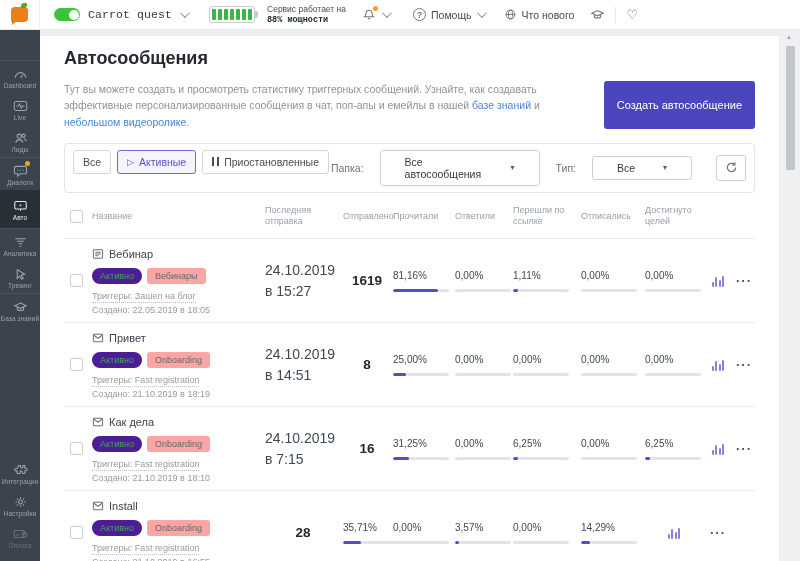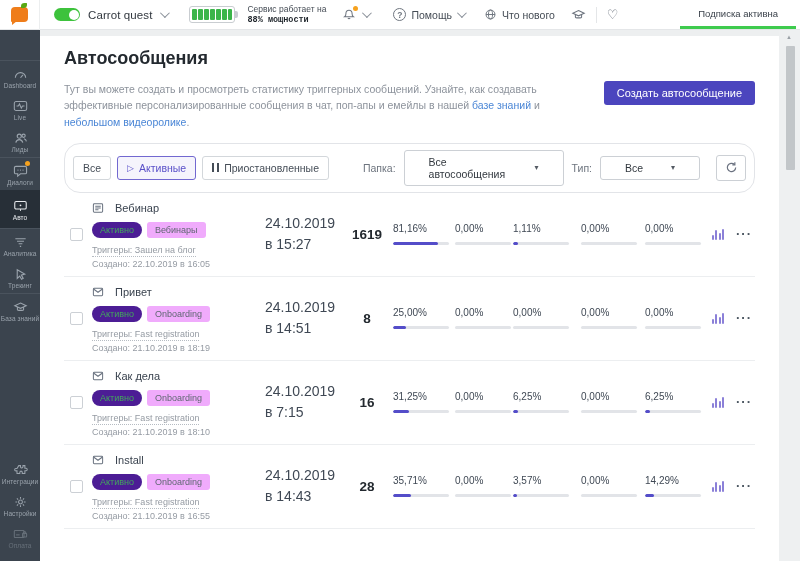--- a/index.html
+++ b/index.html
@@ -8,21 +8,21 @@
 
   
   .topbar { position:absolute; left:0; top:0; right:0; height:30px; background:#fff; border-bottom:1px solid #e4e6e8; display:flex; align-items:center; z-index:5; }
   .logo-box { width:40px; height:30px; display:flex; align-items:center; justify-content:center; border-right:1px solid #eceeef; }
   .logo { position:relative; width:17px; height:15px; background:#ef7d1a; border-radius:4px 4px 4px 1px; }
   .logo:before { content:""; position:absolute; left:1px; bottom:-3px; border-left:5px solid #ef7d1a; border-bottom:4px solid transparent; }
   .logo:after { content:""; position:absolute; right:1px; top:-4px; width:6px; height:5px; background:#58a813; border-radius:60% 10% 60% 10%; }
   .tb-left { display:flex; align-items:center; gap:8px; padding-left:14px; }
   .toggle { width:26px; height:13px; background:#3dc23c; border-radius:8px; position:relative; }
   .toggle:after { content:""; position:absolute; right:1.5px; top:1.5px; width:10px; height:10px; border-radius:50%; background:#fff; }
-  .company { font-size:11.5px; color:#32383f; font-weight:500; letter-spacing:.1px; }
+  .company { font-size:11.5px; color:#32383f; font-weight:500; letter-spacing:.1px;font-family:Liberation Mono, monospace; }
   .chev { width:7px; height:7px; border-right:1.4px solid #8a9099; border-bottom:1.4px solid #8a9099; transform:rotate(45deg) translateY(-2px); display:inline-block; }
   .battery { margin-left:22px; width:46px; height:17px; border:1px solid #c9cdd1; border-radius:3px; padding:2px; display:flex; gap:1.5px; position:relative; }
   .battery:after { content:""; position:absolute; right:-4px; top:4px; width:3px; height:7px; background:#c9cdd1; border-radius:0 2px 2px 0; }
   .battery i { flex:1; background:#3bb54a; border-radius:1px; }
   .svc { margin-left:12px; line-height:1.2; }
   .svc .l1 { font-size:8.5px; color:#454c55; display:block; }
   .svc .l2 { font-size:8.5px; color:#23292f; font-weight:bold; display:block;font-family:Liberation Mono, monospace; }
   .tb-ic { color:#6f7680; display:flex; align-items:center; }
   .dot-badge { position:absolute; top:-2px; right:-2px; width:5px; height:5px; border-radius:50%; background:#f6a21e; }
   .tb-item { display:flex; align-items:center; gap:5px; font-size:10.5px; color:#454c55; }
@@ -41,49 +41,49 @@
   .s-icon svg { width:15px; height:14px; }
   .spacer { flex:1; }
 
   
   .topstrip { position:absolute; left:40px; right:0; top:30px; height:6px; background:#edeff0; }
   .card { position:absolute; left:40px; top:36px; right:21px; bottom:0; background:#fff; padding:12px 24px 0 24px; overflow:hidden; }
   .page-title { font-size:18px; font-weight:bold; color:#23292f; margin-bottom:12px; }
   .desc-row { display:flex; align-items:flex-start; justify-content:space-between; gap:20px; }
   .desc { font-size:10.5px; line-height:1.55; color:#8d939c; max-width:565px; }
   .desc a { color:#4a86d6; text-decoration:none; }
-  .btn-primary { background:#4b45be; color:#fff; border:none; border-radius:3px; font-size:11px; padding:6px 13px; font-family:inherit; cursor:pointer; white-space:nowrap; }
-
-  .filterbar { margin-top:13px; border:1px solid #e2e4e8; border-radius:16px; padding:6px 8px; display:flex; align-items:center; }
+  .btn-primary { background:#4b45be; color:#fff; border:none; border-radius:3px; font-size:11px; padding:18px 13px; font-family:inherit; cursor:pointer; white-space:nowrap; }
+
+  .filterbar { margin-top:13px; border:1px solid #e2e4e8; border-radius:4px; padding:6px 8px; display:flex; align-items:flex-start; }
   .seg { display:flex; gap:6px; align-items:center; }
   .fbtn { background:#fff; border:1px solid #d3d7db; border-radius:3px; font-size:10.5px; color:#454d57; padding:5px 9px; font-family:inherit; display:flex; align-items:center; gap:5px; cursor:pointer; }
   .fbtn.sel { border-color:#7268d0; color:#5a50c8; background:#f5f4fc; }
   .play-glyph { font-size:9px; }
   .pause-ic { width:7px; height:9px; border-left:2px solid #454d57; border-right:2px solid #454d57; display:inline-block; }
-  .fright { margin-left:auto; display:flex; align-items:center; gap:8px; }
+  .fright { margin-left:auto; display:flex; align-items:center; gap:16px; }
   .flabel { font-size:10.5px; color:#6d747e; }
   .select { border:1px solid #ccd0d5; border-radius:3px; background:#fff; font-size:10.5px; color:#32383f; padding:5px 24px; display:flex; align-items:center; justify-content:space-between; cursor:pointer; }
   .select .caret { color:#555b64; font-size:8px; margin-left:10px; }
   .sel-folder { width:160px; }
   .sel-type { width:100px; margin-right:8px; }
   .refresh-btn { width:30px; height:26px; border:1px solid #ccd0d5; border-radius:3px; background:#fff; color:#6b7280; display:flex; align-items:center; justify-content:center; cursor:pointer; }
 
   
   .tgrid { display:grid; grid-template-columns:26px minmax(0,1fr) 76px 48px 60px 56px 66px 62px 58px 26px 22px; column-gap:2px; align-items:center; }
   .thead { padding:12px 0 10px; border-bottom:1px solid #e8eaec; }
   .th { font-size:9px; color:#989fa8; line-height:1.3; }
   .checkbox { width:13px; height:13px; border:1px solid #ccd0d5; border-radius:2px; background:#fff; cursor:pointer; margin-left:6px; }
   .trow { border-bottom:1px solid #eceef0; height:84px; }
   .name-cell { align-self:stretch; padding-top:9px; }
-  .msg-name { display:flex; align-items:center; gap:11px; font-size:11px; color:#3a434f; font-weight:500; }
+  .msg-name { display:flex; align-items:center; gap:5px; font-size:11px; color:#3a434f; font-weight:500; }
   .msg-name svg { color:#6a7380; flex:0 0 auto; }
   .badges { margin-top:8px; display:flex; gap:5px; }
   .badge { font-size:9px; padding:3px 8px; border-radius:3px; white-space:nowrap; }
   .badge.green { background:#4c1d95; color:#43a85c;border-radius:8px; }
-  .badge.gray { background:#f0abfc; color:#5f6772; }
+  .badge.gray { background:#fca5a5; color:#5f6772; }
   .sub-line { margin-top:7px; font-size:9px; color:#959ba3; }
   .sub-line.dotted span { border-bottom:1px dotted #b6bcc3; padding-bottom:1px; }
   .sub-line.created { margin-top:4px; }
   .date-cell { font-size:14px; color:#3f4854; line-height:1.5; padding-right:6px; }
   .sent-cell { font-size:13.5px; color:#23292f; font-weight:600; text-align:center; }
   .metric .val { font-size:10px; color:#3f4854; margin-bottom:8px; }
   .bar { width:56px; height:3px; border-radius:2px; background:#e2e4e8; overflow:hidden; }
   .bar .fill { height:100%; background:#544dc9; border-radius:2px; }
   .chart-cell { display:flex; align-items:flex-end; gap:1.5px; height:12px; justify-content:center; cursor:pointer; }
   .chart-cell i { width:2px; background:#8b80d8; border-radius:1px; }
@@ -145,21 +145,20 @@
       <span>Что нового</span>
     </div>
     <span class="tb-ic" style="margin-left:16px;">
       <svg width="15" height="13" viewBox="0 0 17 14" fill="none" stroke="currentColor" stroke-width="1.2">
           <path d="M8.5 2.5 15 5.5 8.5 8.5 2 5.5z"></path>
           <path d="M5 7v3.2c0 1.1 7 1.1 7 0V7"></path>
         </svg>
     </span>
     <span class="vdiv"></span>
     <span class="tb-ic" style="font-size:13px;">♡</span>
-    <div class="subscription">Подписка активна</div>
   </div>
 
   <div class="sidebar">
     <div style="height:30px"></div>
     <div class="s-div"></div>
     <div class="s-item">
       <span class="s-icon">
           <svg viewBox="0 0 16 14" fill="none" stroke="currentColor" stroke-width="1.2">
             <path d="M2.5 11a5.5 5.5 0 0 1 11 0"></path>
             <path d="M8 11l2.6-3"></path>
@@ -306,39 +305,54 @@
           </div>
         <button class="refresh-btn">
           <svg width="13" height="13" viewBox="0 0 14 14" fill="none" stroke="currentColor" stroke-width="1.3">
               <path d="M11.5 7a4.5 4.5 0 1 1-1.3-3.2"></path>
               <path d="M10.6 1.4v2.7H7.9"></path>
             </svg>
         </button>
       </div>
     </div>
 
+    <div class="tgrid thead">
+      <div>
+          <div class="checkbox"></div>
+        </div>
+      <div class="th">Название</div>
+      <div class="th">Последняя отправка</div>
+      <div class="th">Отправлено</div>
+      <div class="th">Прочитали</div>
+      <div class="th">Ответили</div>
+      <div class="th">Перешли по ссылке</div>
+      <div class="th">Отписались</div>
+      <div class="th">Достигнуто целей</div>
+      <div></div>
+        <div></div>
+    </div>
 
     <div class="tgrid trow">
       <div>
           <div class="checkbox"></div>
         </div>
       <div class="name-cell">
         <div class="msg-name">
           <svg width="12" height="12" viewBox="0 0 13 13" fill="none" stroke="currentColor" stroke-width="1.1">
               <rect x="1.5" y="2" width="10" height="9" rx="1"></rect>
               <path d="M3.5 4.5h6M3.5 6.5h6M3.5 8.5h3.5"></path>
             </svg>
           <span>Вебинар</span>
         </div>
         <div class="badges">
           <span class="badge green">Активно</span>
           <span class="badge gray">Вебинары</span>
         </div>
         <div class="sub-line dotted"><span>Триггеры: Зашел на блог</span></div>
-        <div class="sub-line created">Создано: 22.10.2019 в 16:05</div>
+        <div class="sub-line created">Создано: 22.05.2019 в 18:05</div>
       </div>
       <div class="date-cell">24.10.2019 в 15:27</div>
       <div class="sent-cell">1619</div>
       <div class="metric">
           <div class="val">81,16%</div>
           <div class="bar">
             <div class="fill" style="width: 80%;"></div>
           </div>
         </div>
       <div class="metric">
@@ -506,21 +520,20 @@
             </svg>
           <span>Install</span>
         </div>
         <div class="badges">
           <span class="badge green">Активно</span>
           <span class="badge gray">Onboarding</span>
         </div>
         <div class="sub-line dotted"><span>Триггеры: Fast registration</span></div>
         <div class="sub-line created">Создано: 21.10.2019 в 16:55</div>
       </div>
-      <div class="date-cell">24.10.2019 в 14:43</div>
       <div class="sent-cell">28</div>
       <div class="metric">
           <div class="val">35,71%</div>
           <div class="bar">
             <div class="fill" style="width: 32%;"></div>
           </div>
         </div>
       <div class="metric">
           <div class="val">0,00%</div>
           <div class="bar">

